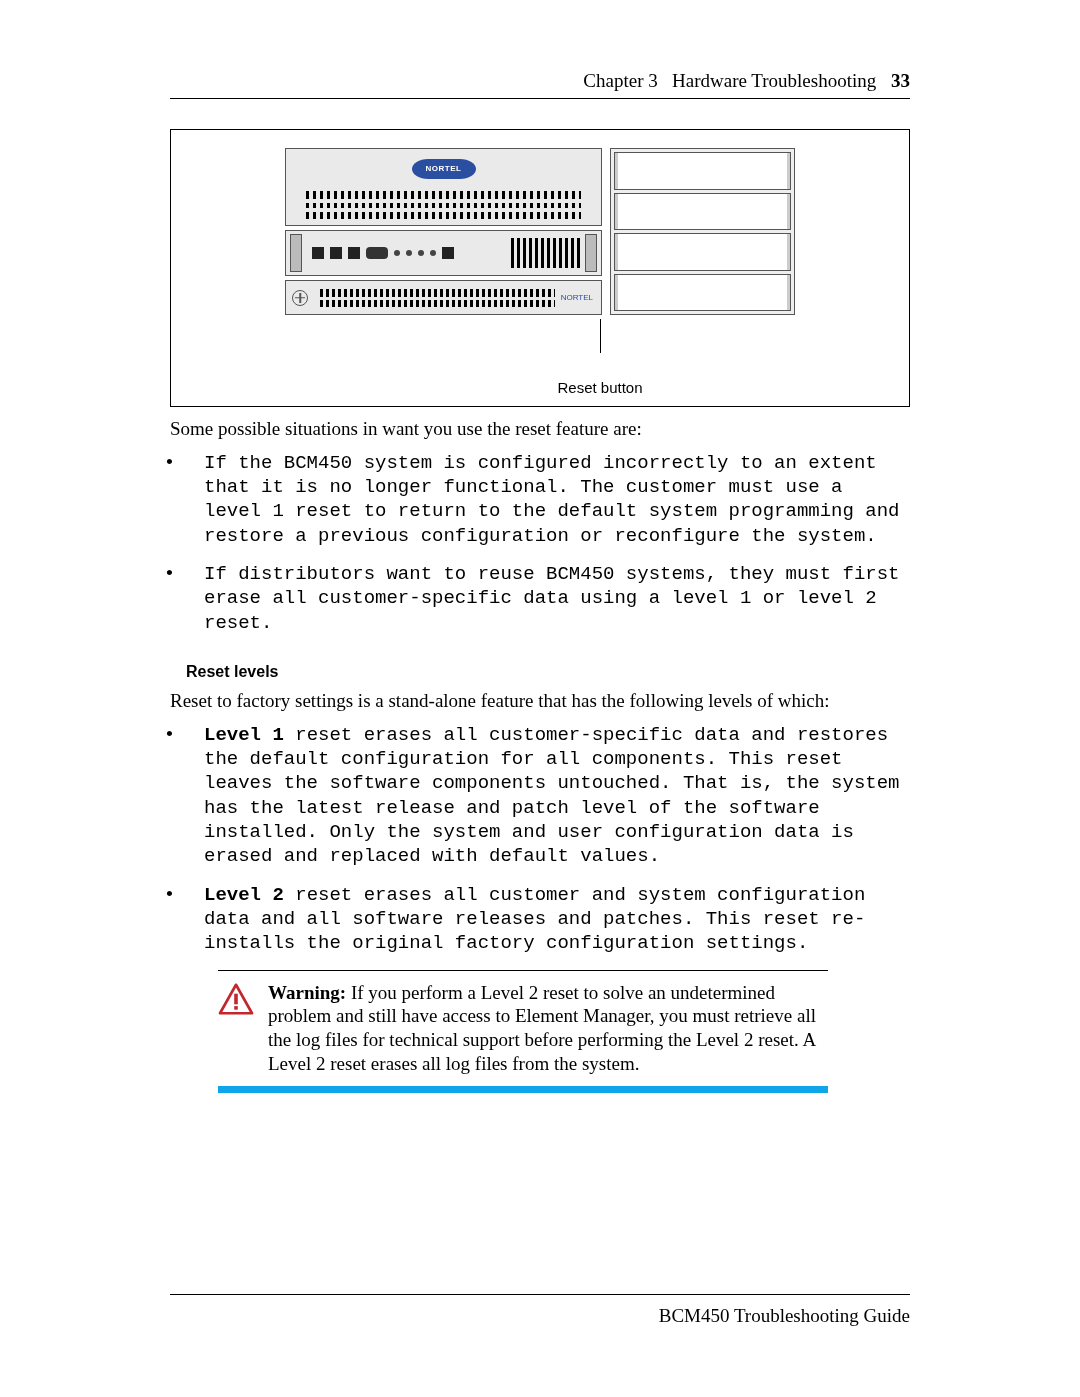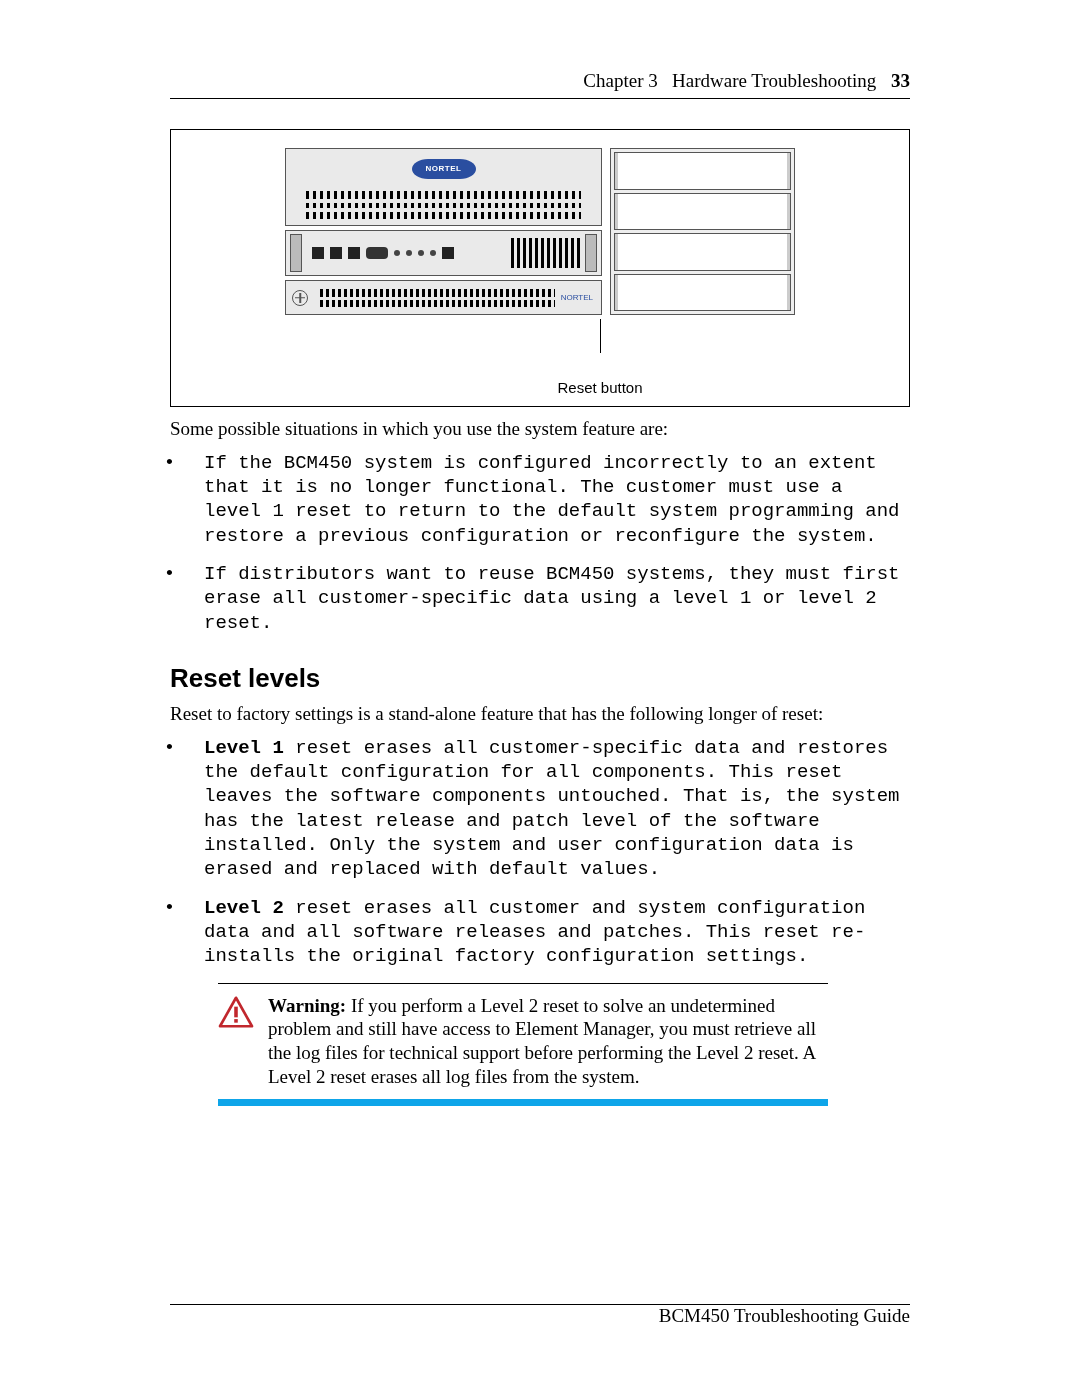--- a/index.html
+++ b/index.html
@@ -142,22 +142,22 @@
   .callout .line { width:1px; height:34px; background:#000; }
 
   .body-text { font-size: 19px; line-height: 1.25; margin: 10px 0 0 0; }
   ul.bullets { margin: 10px 0 0 0; padding: 0 0 0 28px; font-family: Liberation Mono, monospace; }
   ul.bullets > li { font-size: 19px; line-height: 1.28; margin-bottom: 14px; padding-left: 6px; }
   ul.bullets > li::marker { content: "•  "; font-size: 19px; }
 
   h3.section {
     font-family: Arial, Helvetica, sans-serif;
     font-weight: bold;
-    font-size: 26px;
-    margin: 28px 0 8px 0;
+    font-size: 16px;
+    margin: 28px 0 8px 16px;
   }
 
   .warning-block {
     margin: 14px 0 0 0;
     border-top: 1px solid #000;
     border-bottom: 7px solid #0ea5e9;
     padding: 10px 0;
     display: flex;
     gap: 14px;
     align-items: flex-start;
@@ -167,21 +167,21 @@
   .warning-block .wicon {
     width: 36px; height: 32px; flex: 0 0 auto; margin-top: 2px;
   }
   .warning-block .wtext { font-size: 19px; line-height: 1.25; }
   .warning-block .wtext b { font-weight: bold; }
 
   .footer {
     position: absolute;
     left: 170px; right: 170px; bottom: 70px;
     border-top: 1px solid #000;
-    padding-top: 0;
+    padding-top: 10px;
     text-align: right;
     font-size: 19px;
   }
 
   .b { font-weight: bold; }
 </style>
 </head>
 <body>
 
 <div class="page">
@@ -231,30 +231,30 @@
         <div class="bay"></div>
         <div class="bay"></div>
       </div>
     </div>
     <div class="callout" style="margin-left:120px;gap:26px;">
       <div class="line"></div>
       <span>Reset button</span>
     </div>
   </div>
 
-  <p class="body-text">Some possible situations in which you use the system feature are:</p>
+  <p class="body-text">Some possible situations in want you use the reset feature are:</p>
 
   <ul class="bullets">
     <li>If the BCM450 system is configured incorrectly to an extent that it is no longer functional. The customer must use a level 1 reset to return to the default system programming and restore a previous configuration or reconfigure the system.</li>
     <li>If distributors want to reuse BCM450 systems, they must first erase all customer-specific data using a level 1 or level 2 reset.</li>
   </ul>
 
   <h3 class="section">Reset levels</h3>
 
-  <p class="body-text" style="margin-top:4px;">Reset to factory settings is a stand-alone feature that has the following longer of reset:</p>
+  <p class="body-text" style="margin-top:4px;">Reset to factory settings is a stand-alone feature that has the following levels of which:</p>
 
   <ul class="bullets">
     <li>
       <span class="b">Level 1</span><span> reset erases all customer-specific data and restores the default configuration for all components. This reset leaves the software components untouched. That is, the system has the latest release and patch level of the software installed. Only the system and user configuration data is erased and replaced with default values.</span>
     </li>
     <li>
       <span class="b">Level 2</span><span> reset erases all customer and system configuration data and all software releases and patches. This reset re-installs the original factory configuration settings.</span>
     </li>
   </ul>
 

